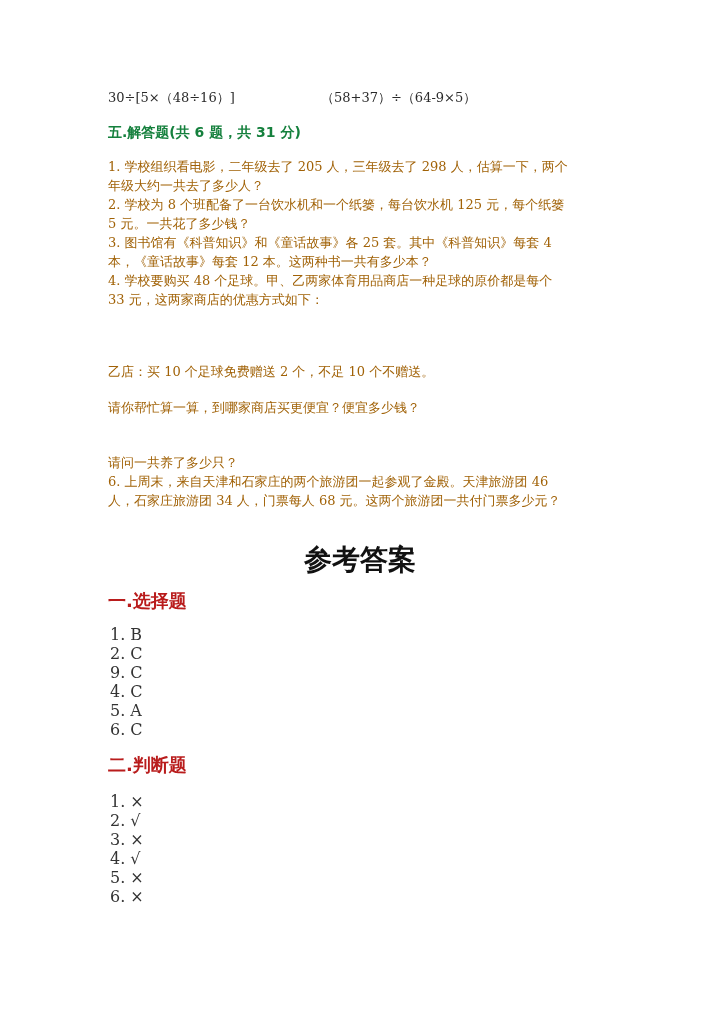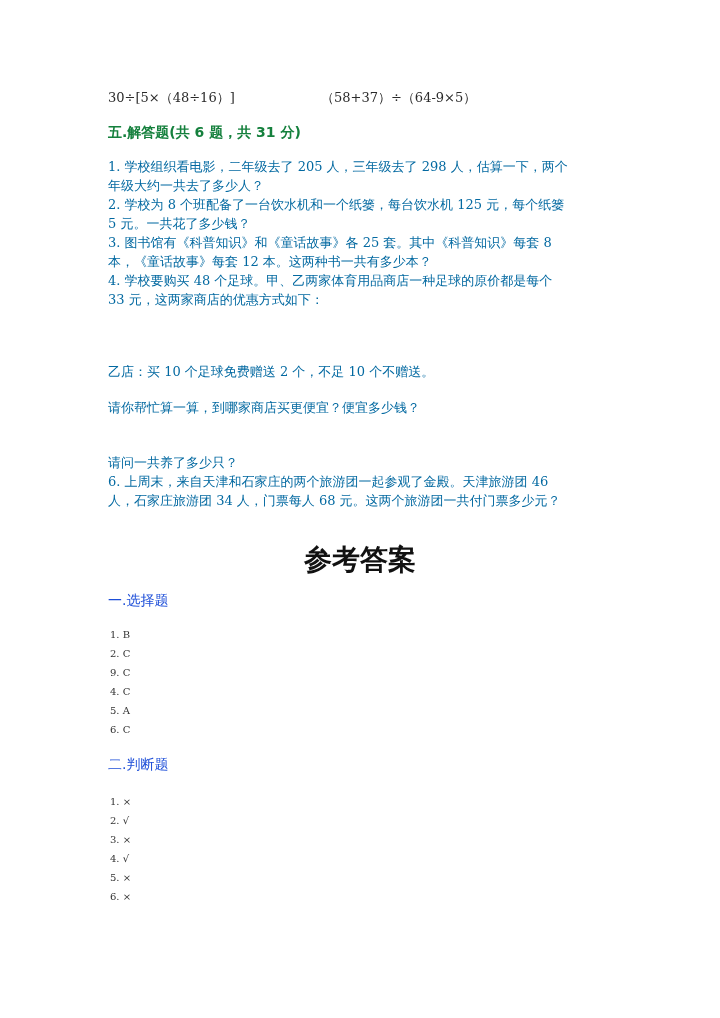--- a/index.html
+++ b/index.html
@@ -4,57 +4,57 @@
   <style>
     html, body { margin: 0; padding: 0; background: #ffffff; }
     body {
       width: 720px; height: 1018px; position: relative; overflow: hidden;
       font-family: "DejaVu Serif", "Liberation Serif", serif;
       color: #222222;
     }
     .page { position: absolute; left: 0; top: 0; width: 720px; height: 772px; }
     .line {
       position: absolute; left: 108px; font-size: 13px; line-height: 19px;
-      white-space: nowrap; color: #0369a1;
+      white-space: nowrap; color: #a16207;
     }
     .expr-row { position: absolute; top: 88px; left: 108px; font-size: 13px; line-height: 19px; white-space: nowrap; color: #2a2a2a; }
     .expr-row span { position: absolute; top: 0; }
     .sec-head {
       position: absolute; left: 108px; font-size: 14px; line-height: 20px;
       font-family: "DejaVu Sans", "Liberation Sans", sans-serif; font-weight: bold; color: #15803d;
       white-space: nowrap;
     }
     .ans-head {
-      position: absolute; left: 108px; font-size: 14px; line-height: 19px;
-      font-family: "DejaVu Sans", "Liberation Sans", sans-serif; font-weight: normal; color: #1d4ed8;
+      position: absolute; left: 108px; font-size: 18px; line-height: 19px;
+      font-family: "DejaVu Sans", "Liberation Sans", sans-serif; font-weight: bold; color: #b91c1c;
     }
     .title {
       position: absolute; top: 546px; left: 0; width: 720px; text-align: center;
       font-family: "DejaVu Sans", "Liberation Sans", sans-serif; font-weight: bold;
       font-size: 28px; line-height: 28px; color: #111;
     }
-    .ans { position: absolute; left: 110px; font-size: 10px; line-height: 19px; color: #333; white-space: nowrap; }
+    .ans { position: absolute; left: 110px; font-size: 16px; line-height: 19px; color: #333; white-space: nowrap; }
   </style>
 </head>
 <body>
 
 <div class="page">
 
   <div class="expr-row">
     <span style="left:0">30÷[5×（48÷16）]</span>
     <span style="left:213px">（58+37）÷（64-9×5）</span>
   </div>
 
   <div class="sec-head" style="top:122px">五.解答题(共 6 题，共 31 分)</div>
 
   <div class="line" style="top:157px">1. 学校组织看电影，二年级去了 205 人，三年级去了 298 人，估算一下，两个</div>
   <div class="line" style="top:176px">年级大约一共去了多少人？</div>
   <div class="line" style="top:195px">2. 学校为 8 个班配备了一台饮水机和一个纸篓，每台饮水机 125 元，每个纸篓</div>
   <div class="line" style="top:214px">5 元。一共花了多少钱？</div>
-  <div class="line" style="top:233px">3. 图书馆有《科普知识》和《童话故事》各 25 套。其中《科普知识》每套 8</div>
+  <div class="line" style="top:233px">3. 图书馆有《科普知识》和《童话故事》各 25 套。其中《科普知识》每套 4</div>
   <div class="line" style="top:252px">本，《童话故事》每套 12 本。这两种书一共有多少本？</div>
   <div class="line" style="top:271px">4. 学校要购买 48 个足球。甲、乙两家体育用品商店一种足球的原价都是每个</div>
   <div class="line" style="top:290px">33 元，这两家商店的优惠方式如下：</div>
   <div class="line" style="top:362px">乙店：买 10 个足球免费赠送 2 个，不足 10 个不赠送。</div>
   <div class="line" style="top:398px">请你帮忙算一算，到哪家商店买更便宜？便宜多少钱？</div>
   <div class="line" style="top:453px">请问一共养了多少只？</div>
   <div class="line" style="top:472px">6. 上周末，来自天津和石家庄的两个旅游团一起参观了金殿。天津旅游团 46</div>
   <div class="line" style="top:491px">人，石家庄旅游团 34 人，门票每人 68 元。这两个旅游团一共付门票多少元？</div>
 
   <div class="title">参考答案</div>

